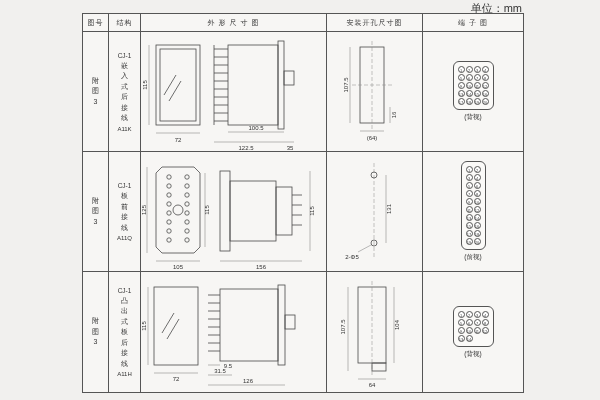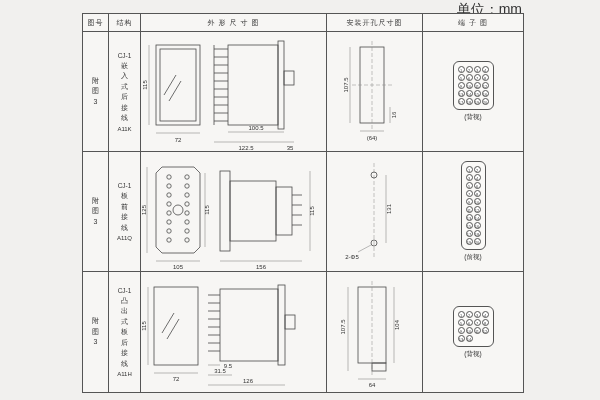--- a/index.html
+++ b/index.html
@@ -3,21 +3,21 @@
 <meta charset="utf-8">
 <style>
   html,body{margin:0;padding:0;}
   body{
     width:600px;height:400px;position:relative;overflow:hidden;
     background:#f1f0ee;
     font-family:"Liberation Sans","DejaVu Sans",sans-serif;
     color:#333;
   }
   .unit{
-    position:absolute;top:1px;right:78px;font-size:14px;color:#333;
+    position:absolute;top:1px;right:78px;font-size:11px;color:#333;
   }
   .table{
     position:absolute;left:82px;top:13px;width:440px;height:378px;
     border:1px solid #555;background:#f7f6f4;
     display:grid;
     grid-template-columns:26px 32px 186px 96px 1fr;
     grid-template-rows:18px 1fr 1fr 1fr;
   }
   .cell{
     border-right:1px solid #555;border-bottom:1px solid #555;

